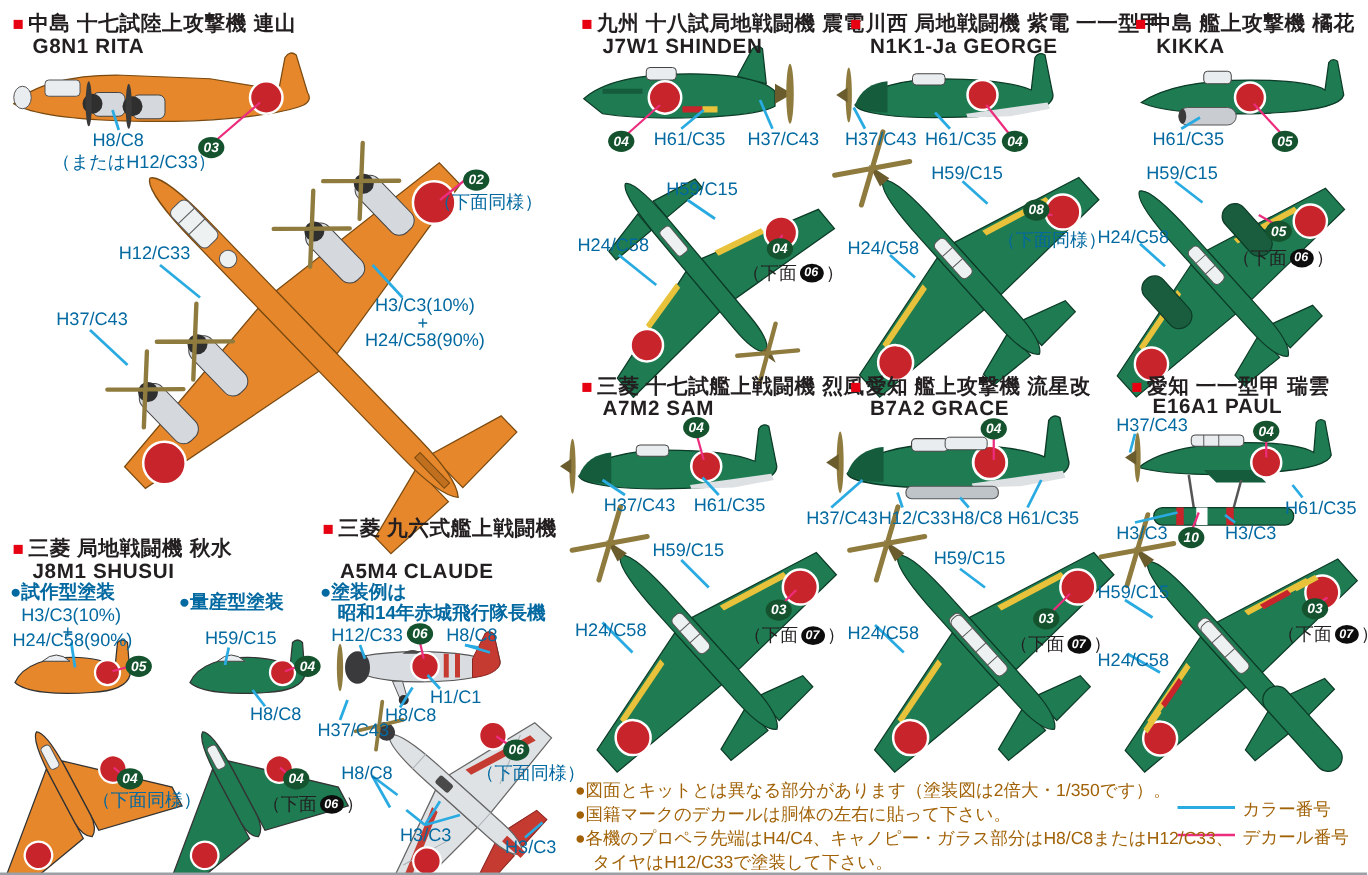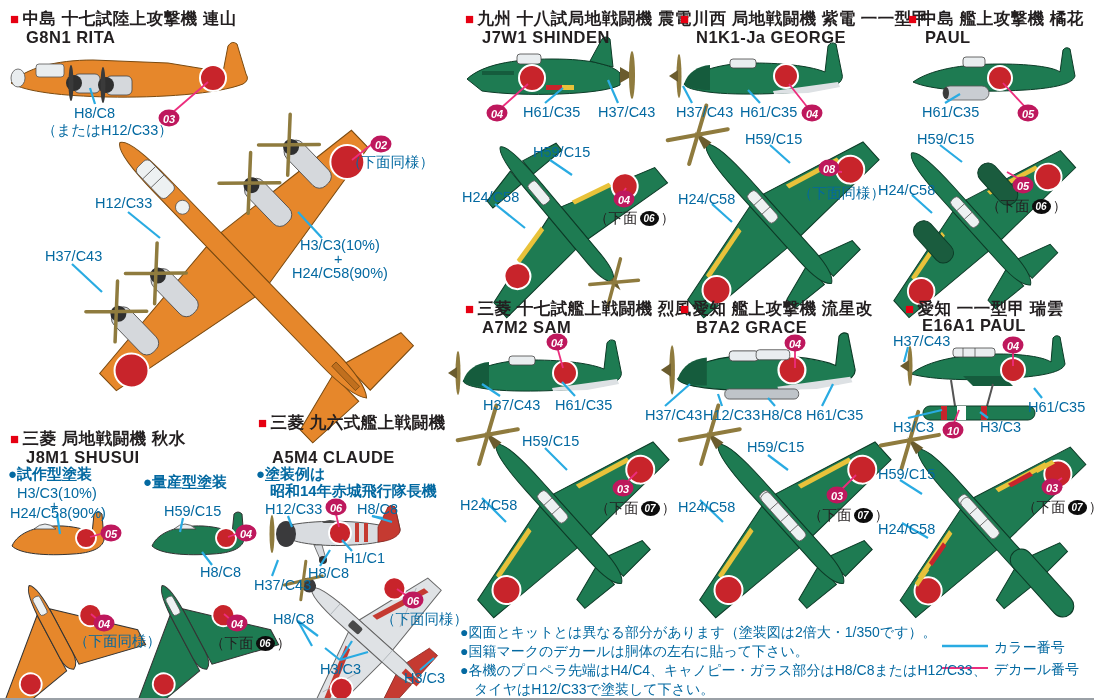--- a/index.html
+++ b/index.html
@@ -2,28 +2,28 @@
 <html><head>
 <meta charset="utf-8">
 <style>
   html,body{margin:0;padding:0;background:#fff;}
   .sheet{position:relative;width:1094px;height:700px;background:#fff;overflow:hidden;
          font-family:"Liberation Sans",sans-serif;color:#231F20;}
   .art{position:absolute;left:0;top:0;}
   .lbl{position:absolute;font-size:14.5px;line-height:1.1;white-space:nowrap;color:#0369a1;}
   .ttl{position:absolute;font-size:16.5px;font-weight:bold;white-space:nowrap;letter-spacing:.5px;}
   .mk{color:#E60012;margin-right:3px;font-size:15px;}
-  .badge{position:absolute;width:21px;height:17px;border-radius:50%;background:#be185d;color:#fff;
+  .badge{position:absolute;width:21px;height:17px;border-radius:50%;background:#14532d;color:#fff;
          display:flex;align-items:center;justify-content:center;
          font:italic bold 11px "Liberation Sans",sans-serif;transform:translate(-50%,-50%);}
   .bdg-i{display:inline-flex;width:19px;height:15px;border-radius:50%;background:#0d0d0d;color:#fff;
          align-items:center;justify-content:center;font:italic bold 10px "Liberation Sans",sans-serif;
          margin:0 2px;}
   .noterow{position:absolute;display:flex;align-items:center;font-size:14.5px;white-space:nowrap;}
-  .note{position:absolute;font-size:14px;white-space:nowrap;color:#0369a1;}
+  .note{position:absolute;font-size:14px;white-space:nowrap;color:#a16207;}
   .bottom-edge{position:absolute;left:0;right:0;bottom:0;height:2px;background:#9aa0a6;}
 </style>
 </head>
 <body>
 
 <div class="sheet">
 
 <svg class="art" width="1094" height="700" viewBox="0 0 1094 700">
   <defs>
 
@@ -363,21 +363,21 @@
 <div class="ttl" style="left:696px;top:28px">N1K1-Ja GEORGE</div>
 <span class="lbl" style="left:676px;top:105px">H37/C43</span>
 <span class="lbl" style="left:740px;top:105px">H61/C35</span>
 <span class="badge" style="left:812px;top:113px">04</span>
 <span class="lbl" style="left:745px;top:132px">H59/C15</span>
 <span class="lbl" style="left:678px;top:192px">H24/C58</span>
 <span class="badge" style="left:829px;top:168px">08</span>
 <span class="lbl" style="left:798px;top:186px">（下面同様）</span>
 
 <div class="ttl" style="left:908px;top:8px"><span class="mk">■</span><span>中島 艦上攻撃機 橘花</span></div>
-<div class="ttl" style="left:925px;top:28px">PAUL</div>
+<div class="ttl" style="left:925px;top:28px">KIKKA</div>
 <span class="lbl" style="left:922px;top:105px">H61/C35</span>
 <span class="badge" style="left:1028px;top:113px">05</span>
 <span class="lbl" style="left:917px;top:132px">H59/C15</span>
 <span class="lbl" style="left:878px;top:183px">H24/C58</span>
 <span class="badge" style="left:1023px;top:185px">05</span>
 <span class="noterow" style="left:986px;top:197px">
       <span>（下面</span>
       <span class="bdg-i">06</span>
       <span>）</span>
     </span>

